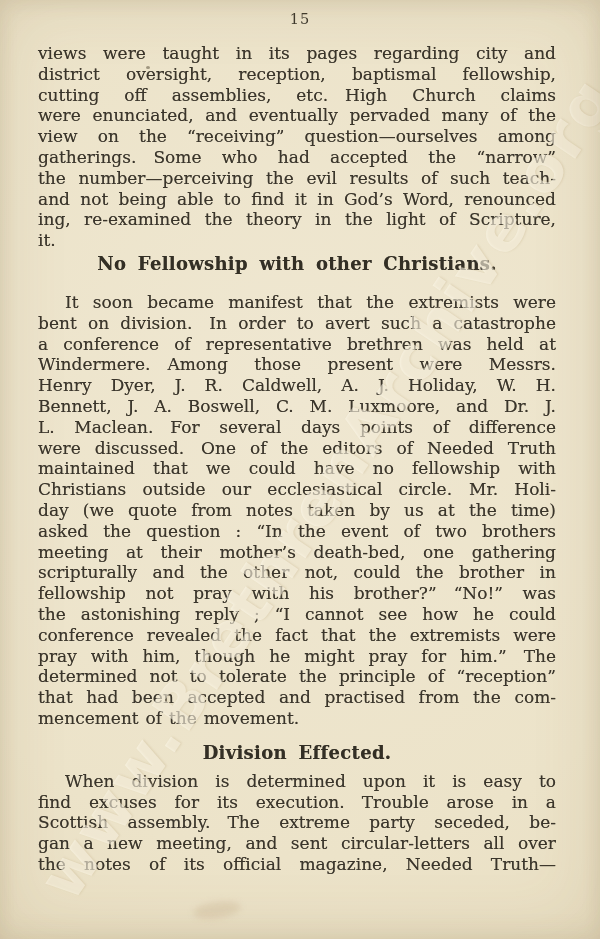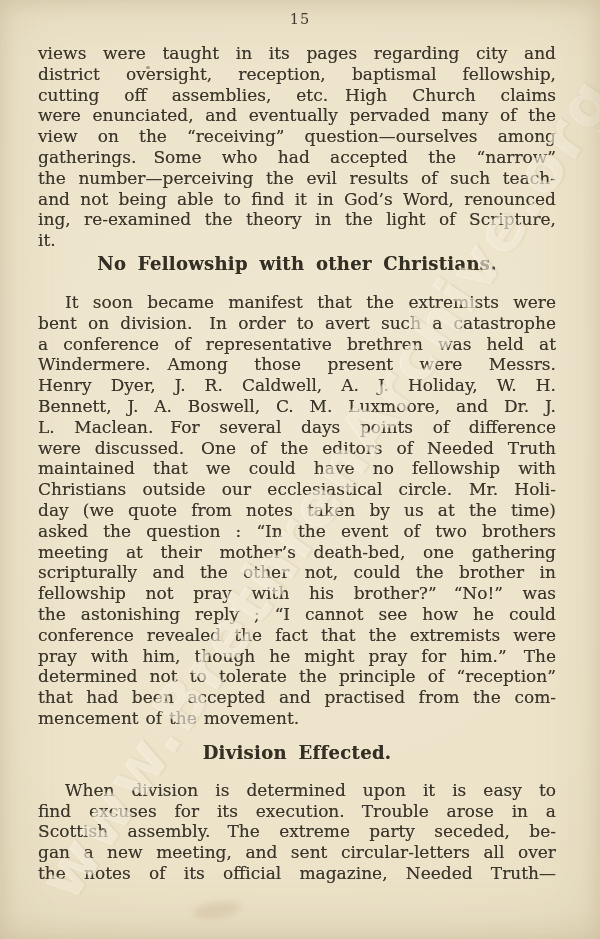--- a/index.html
+++ b/index.html
@@ -74,21 +74,21 @@
   .section-heading {
     text-align: center;
     font-weight: bold;
     font-size: 18px;
     color: #332f25;
     word-spacing: 5px;
     letter-spacing: 0.3px;
     line-height: 24px;
   }
   .heading-1 { margin: 1px 0 7px 0; }
-  .heading-2 { margin: 12px 0 15px 0; }
+  .heading-2 { margin: 12px 0 6px 0; }
   .para-2 { margin-top: 16px; }
   .speck {
     position: absolute;
     border-radius: 50%;
     pointer-events: none;
     z-index: 3;
   }
   .speck-dot {
     left: 146px; top: 66px;
     width: 4px; height: 3px;

